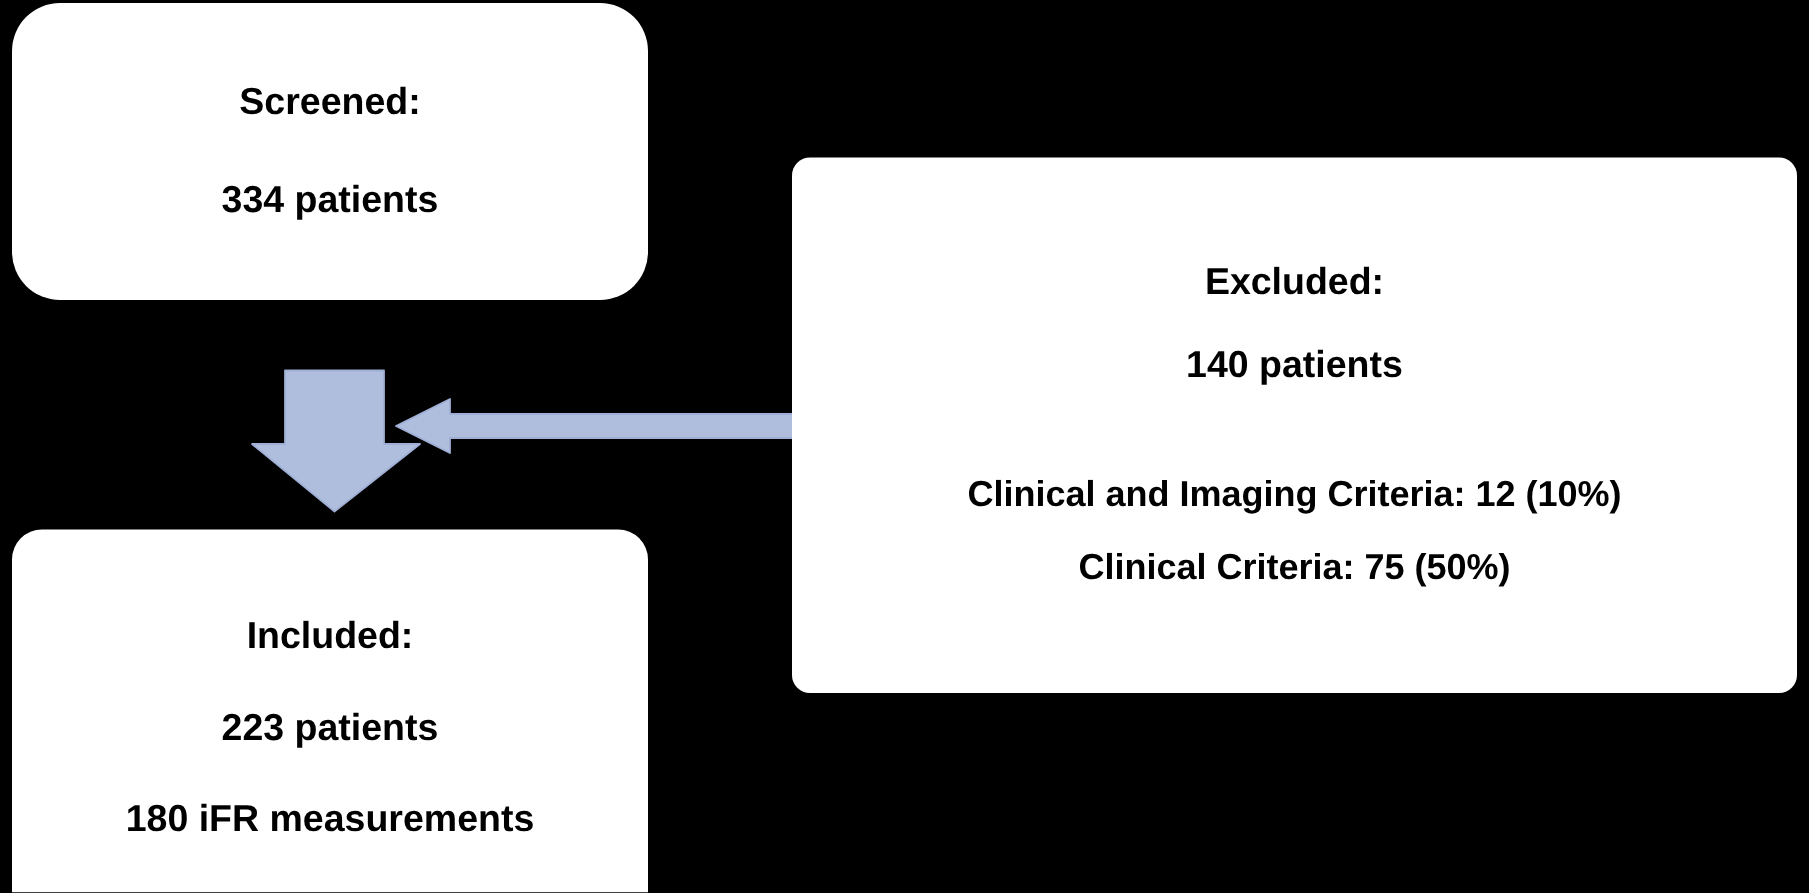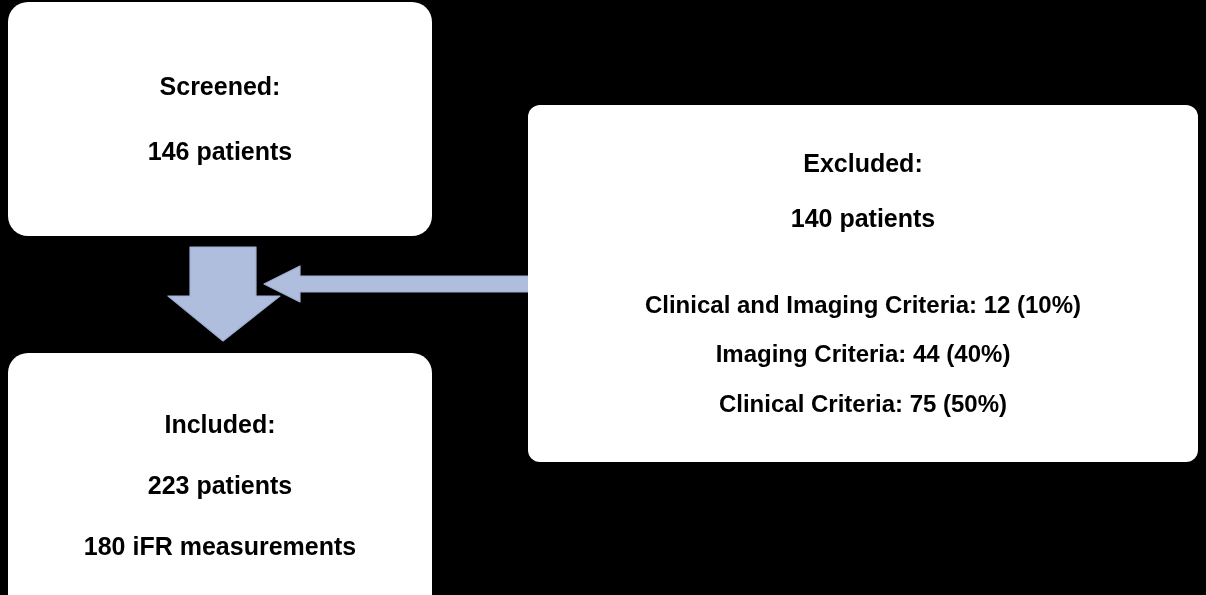--- a/index.html
+++ b/index.html
@@ -26,22 +26,22 @@
     box-sizing: border-box;
     display: flex;
     flex-direction: column;
     align-items: center;
     justify-content: center;
   }
   .box-screened {
     left: 8px;
     top: 2px;
     width: 424px;
-    height: 234px;
-    border-radius: 20px;
+    height: 198px;
+    border-radius: 32px;
   }
   .box-included {
     left: 8px;
     top: 353px;
     width: 424px;
     height: 265px;
     border-radius: 20px;
   }
   .box-excluded {
     left: 528px;
@@ -98,21 +98,21 @@
     height: 44px;
   }
 </style>
 </head>
 <body>
 
 <div id="canvas">
 
   <div class="box box-screened">
     <div class="line line-lg line-title">Screened:</div>
-    <div class="line line-lg">146 patients</div>
+    <div class="line line-lg">334 patients</div>
   </div>
 
   <div class="arrow arrow-down">
     <svg width="128" height="98" viewBox="0 0 128 98" xmlns="http://www.w3.org/2000/svg">
       <polygon points="30,2 96,2 96,51 120,51 63,96 8,51 30,51" fill="#B0BEDE" stroke="#9FAED4" stroke-width="1.2" stroke-linejoin="round"></polygon>
     </svg>
   </div>
 
   <div class="arrow arrow-left">
     <svg width="300" height="44" viewBox="0 0 300 44" xmlns="http://www.w3.org/2000/svg">
@@ -120,21 +120,20 @@
     </svg>
   </div>
 
   <div class="box box-excluded">
     <div class="excluded-head">
       <div class="line line-lg line-title">Excluded:</div>
       <div class="line line-lg">140 patients</div>
     </div>
     <div class="excluded-list">
       <div class="line line-md">Clinical and Imaging Criteria: 12 (10%)</div>
-      <div class="line line-md">Imaging Criteria: 44 (40%)</div>
       <div class="line line-md">Clinical Criteria: 75 (50%)</div>
     </div>
   </div>
 
   <div class="box box-included">
     <div class="line line-lg line-title">Included:</div>
     <div class="line line-lg line-sub">223 patients</div>
     <div class="line line-lg">180 iFR measurements</div>
   </div>
 

